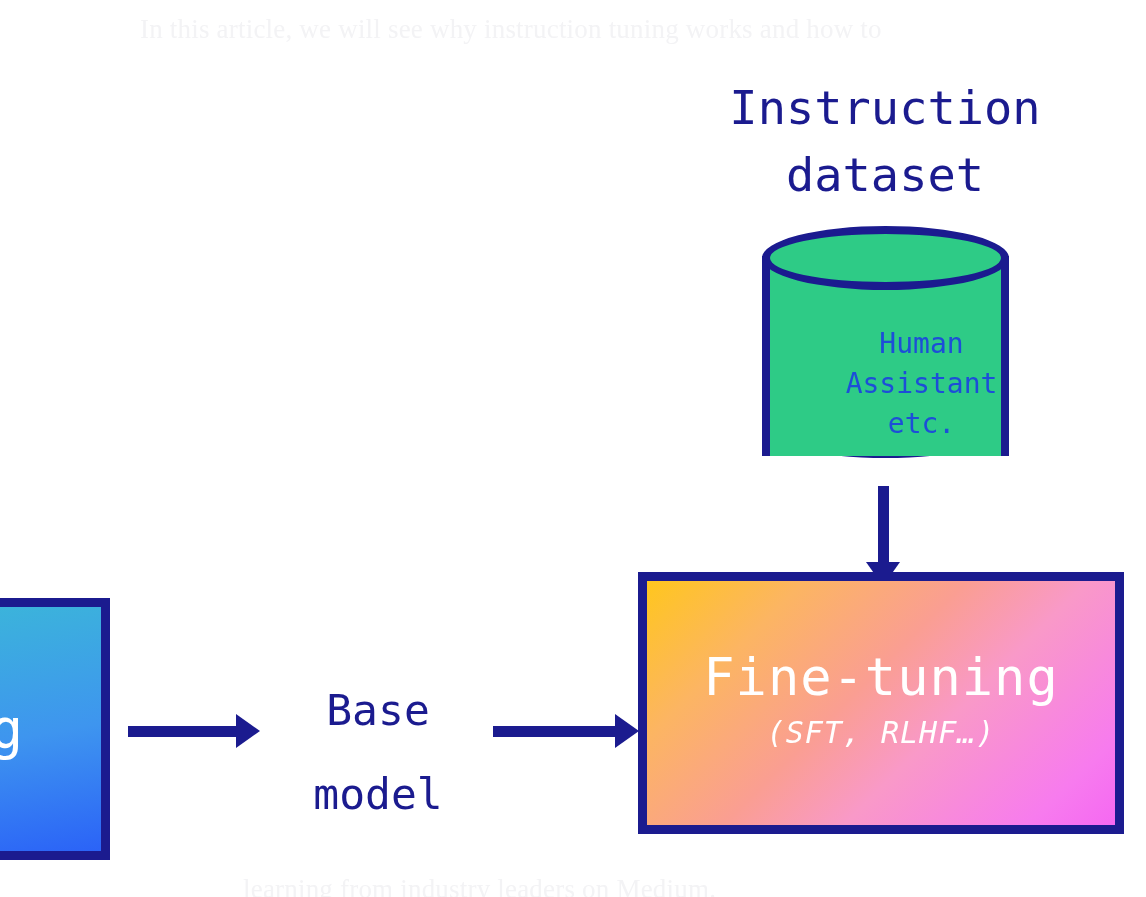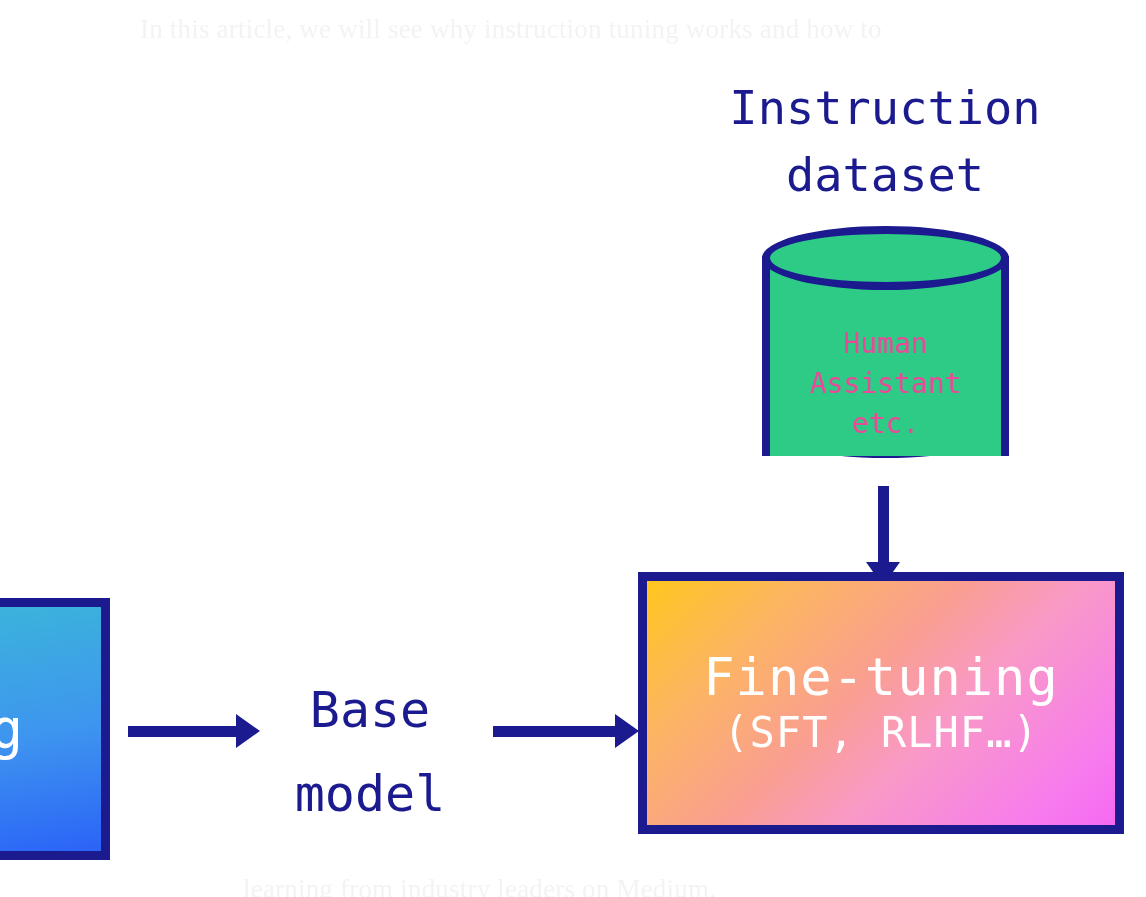--- a/index.html
+++ b/index.html
@@ -76,25 +76,26 @@
     background: #2ECB86;
     border: 8px solid #1b1b8f;
     border-radius: 50%;
     box-sizing: border-box;
   }
   #cyl-label {
     position: absolute;
     left: 0; top: 98px;
     width: 247px;
     text-align: center;
-    color: #ec4899;
+    color: #1d4ed8;
     font-size: 28px;
     line-height: 40px;
     font-family: "DejaVu Sans Mono", monospace;
     white-space: pre-line;
+    padding-left: 36px;
   }
 
   
   .arrow-line-v {
     position: absolute;
     background: #1b1b8f;
   }
   .arrow-line-h {
     position: absolute;
     background: #1b1b8f;
@@ -168,35 +169,36 @@
     height: 262px;
     background: linear-gradient(135deg, #FFC61E 0%, #FCB562 22%, #FA9E92 45%, #F999C8 62%, #F77BEE 88%, #F568F2 100%);
   }
   #box-finetuning .box-title {
     font-size: 52px;
     line-height: 60px;
     letter-spacing: 1px;
     white-space: nowrap;
   }
   #box-finetuning .box-sub {
-    font-size: 42px;
+    font-size: 30px;
     line-height: 52px;
+    font-style: italic;
     letter-spacing: 1px;
     white-space: nowrap;
   }
 
   
   #base-model-label {
     position: absolute;
-    left: 254px;
+    left: 262px;
     top: 668px;
     width: 232px;
     text-align: center;
     color: #1b1b8f;
-    font-size: 50px;
+    font-size: 43px;
     line-height: 84px;
     font-family: "DejaVu Sans Mono", monospace;
     white-space: pre-line;
   }
 </style>
 </head>
 <body>
 
 <div id="canvas">
 

